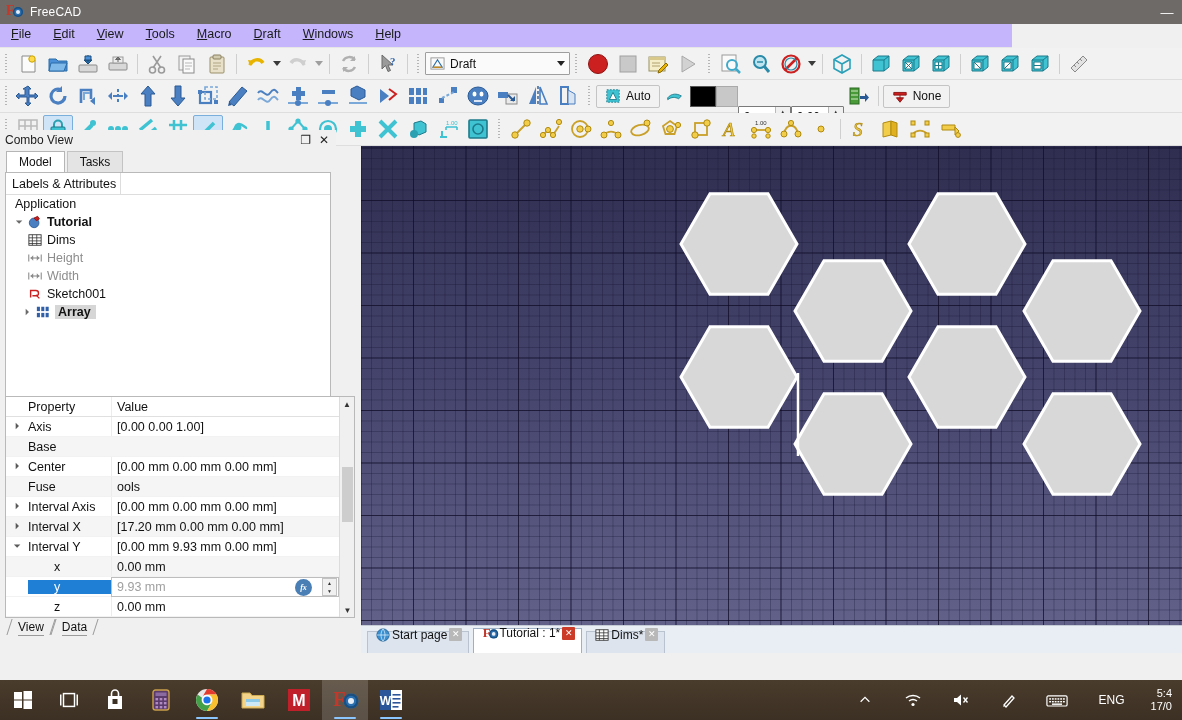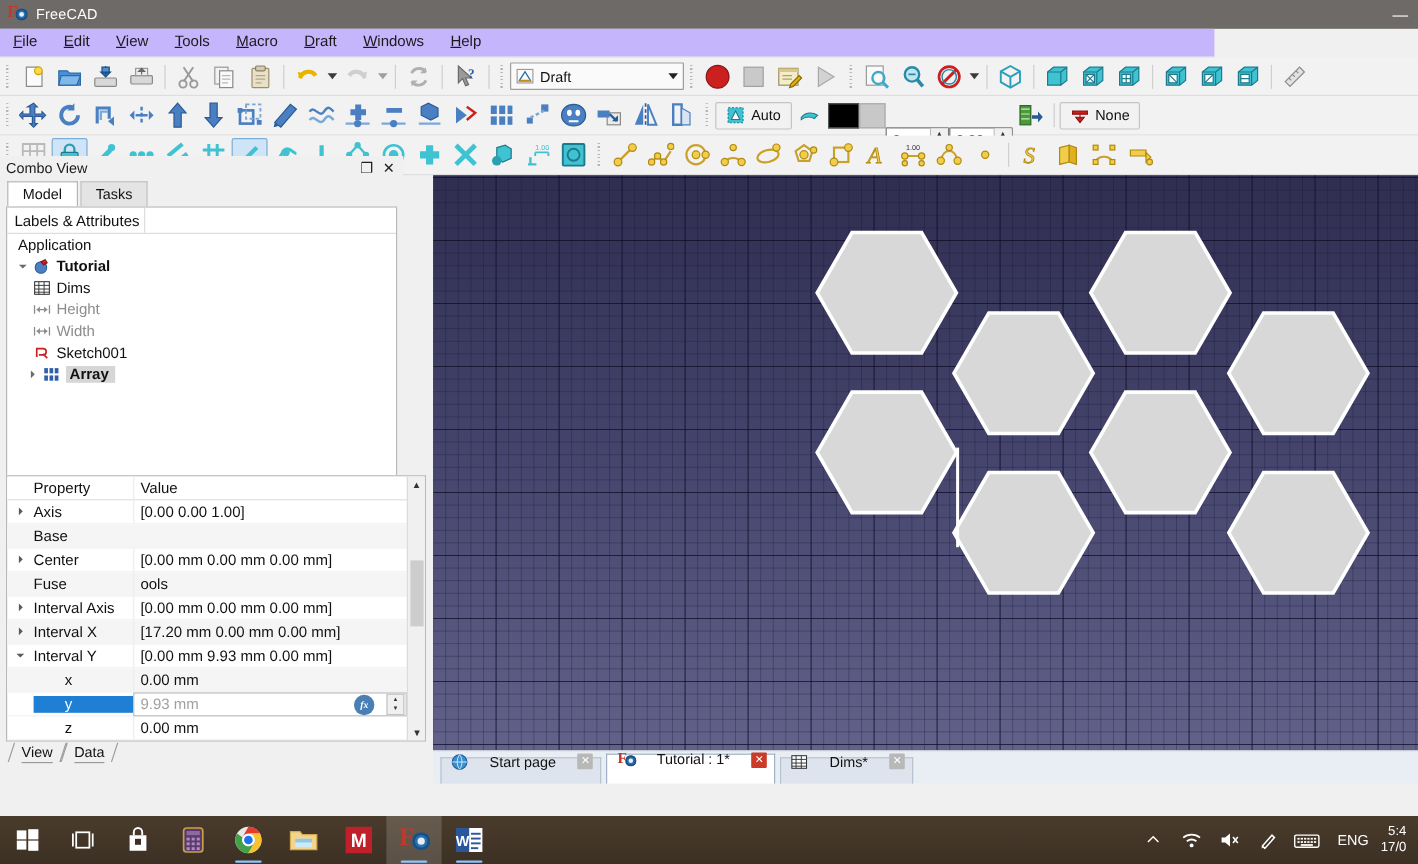--- a/index.html
+++ b/index.html
@@ -188,21 +188,21 @@
     background-size:52.5px 52.5px;
     background-position:-0.5px 1.5px;
   }
 
   
   .doctabs {
     position:absolute; left:361px; top:625px; width:821px; height:28px;
     background:#e9eef5; display:flex; align-items:flex-end; padding-left:6px;
     border-top:1px solid #c6ccd6;
   }
-  .dtab { height:22px; display:flex; align-items:center; gap:18px; padding:0 6px 16px 8px;
+  .dtab { height:22px; display:flex; align-items:center; gap:2px; padding:0 6px 16px 8px;
      font-size:12px; color:#111; background:#dde4ee; border:1px solid #b9c2cf; border-bottom:none;
      margin-right:4px; }
   .dtab.sel { background:#ffffff; height:25px; border-color:#9fb0c4;}
   .dtab .xbox { width:13px; height:13px; display:flex; align-items:center; justify-content:center;
      background:#b8b8b8; color:#fff; font-size:9px; line-height:1; border-radius:1px;}
   .dtab.sel .xbox { background:#cc3a28; }
 
   
   .statusbar {
     position:absolute; left:0; top:653px; width:1182px; height:27px;
@@ -220,21 +220,21 @@
   .taskbar {
     position:absolute; left:0; top:680px; width:1182px; height:40px;
     background:linear-gradient(to bottom,#4a3c2c,#3c3024);
     display:flex; align-items:center;
   }
   .tb-item { width:46px; height:40px; display:flex; align-items:center; justify-content:center;
      position:relative; }
   .tb-item.run:after{ content:""; position:absolute; bottom:1px; left:12px; width:22px; height:2px;
      background:#8cc6ff; border-radius:1px;}
   .tb-item.focus { background:rgba(255,255,255,.16); }
-  .tray { margin-left:auto; display:flex; align-items:center; gap:0px; padding-right:2px; height:40px;}
+  .tray { margin-left:auto; display:flex; align-items:center; gap:16px; padding-right:2px; height:40px;}
   .tray-i { width:32px; height:40px; display:flex; align-items:center; justify-content:center; color:#fff;}
   .tray-lang { color:#fff; font-size:12px; padding:0 10px; display:flex; align-items:center; height:40px;}
   .clock { color:#fff; font-size:11px; line-height:13px; text-align:right; padding-right:8px;
      display:flex; flex-direction:column; justify-content:center; height:40px;}
 </style>
 </head>
 <body>
 
 <div id="app">
 

